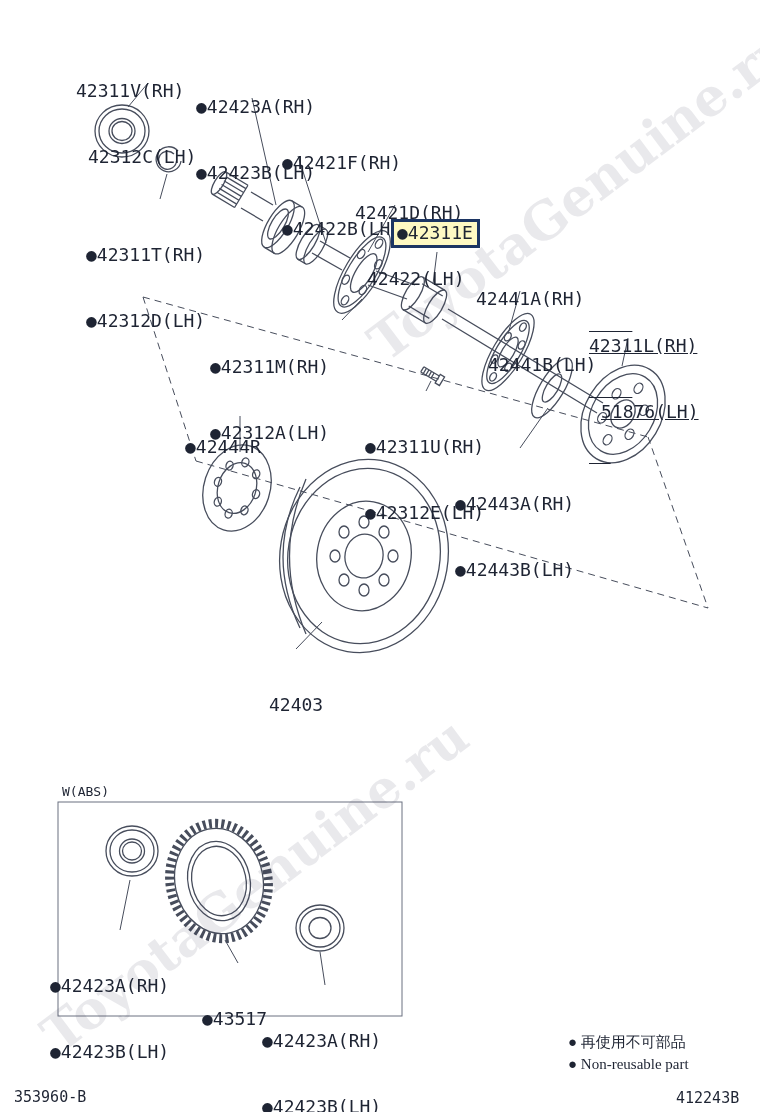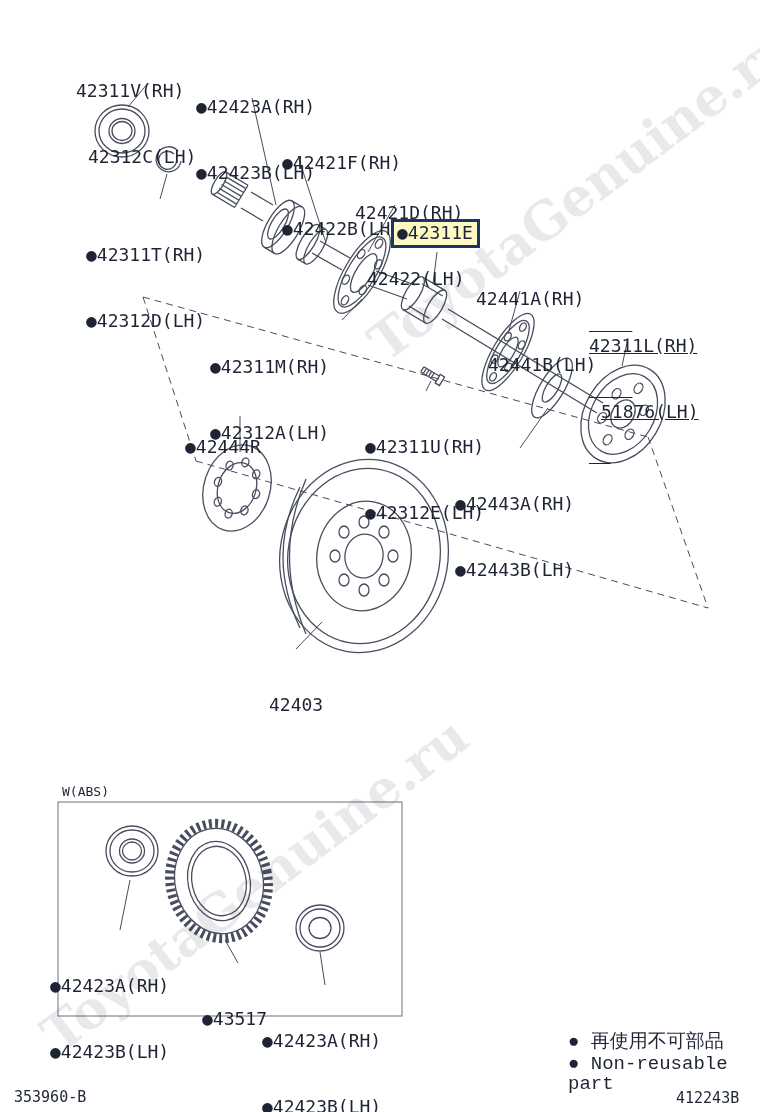--- a/index.html
+++ b/index.html
@@ -10,22 +10,22 @@
   }
   .stage { position:absolute; inset:0; }
   svg.draw { position:absolute; left:0; top:0; }
   .lbl { position:absolute; font-size:18px; line-height:22px; white-space:pre; }
   .lbl .ind { margin-left:12px; }
   .box-lbl {
     position:absolute; font-size:18px; line-height:20px;
     border:3px solid #1c3563; padding:1px 4px 2px 3px; background:#fef9c3;
   }
   .small-lbl { position:absolute; font-size:13px; }
-  .legend-line { position:absolute; font-size:19px; line-height:20px;
-    font-family:Liberation Mono, monospace; }
+  .legend-line { position:absolute; font-size:15px; line-height:20px;
+    font-family:Liberation Serif, serif; }
   .code { position:absolute; font-size:15px; }
   .watermark {
     position:absolute; pointer-events:none; white-space:nowrap;
     font-family:"DejaVu Serif", serif; font-weight:bold; font-size:52px;
     color:rgba(70,75,95,0.12);
     transform:rotate(-37deg); transform-origin:left center;
   }
 </style>
 </head>
 <body>

